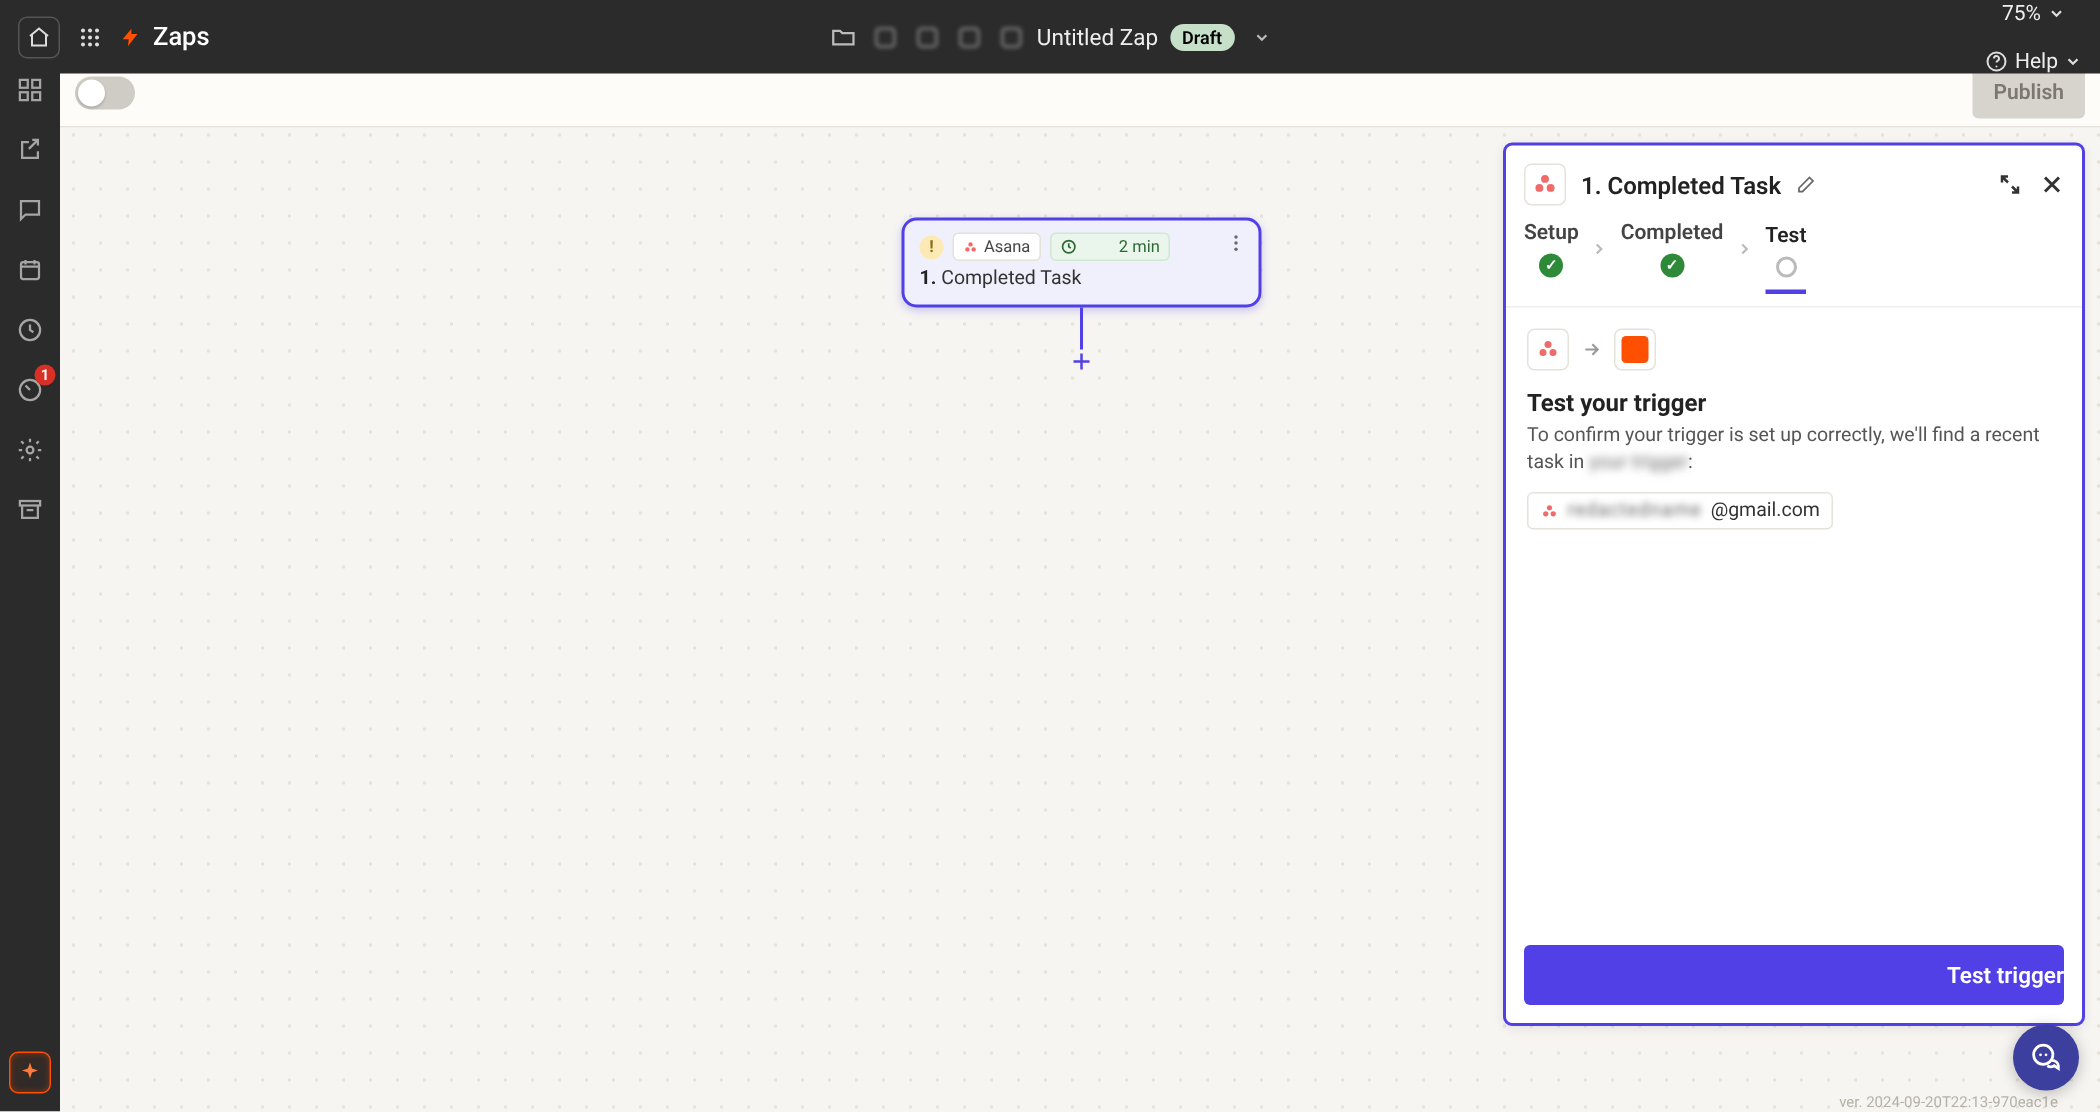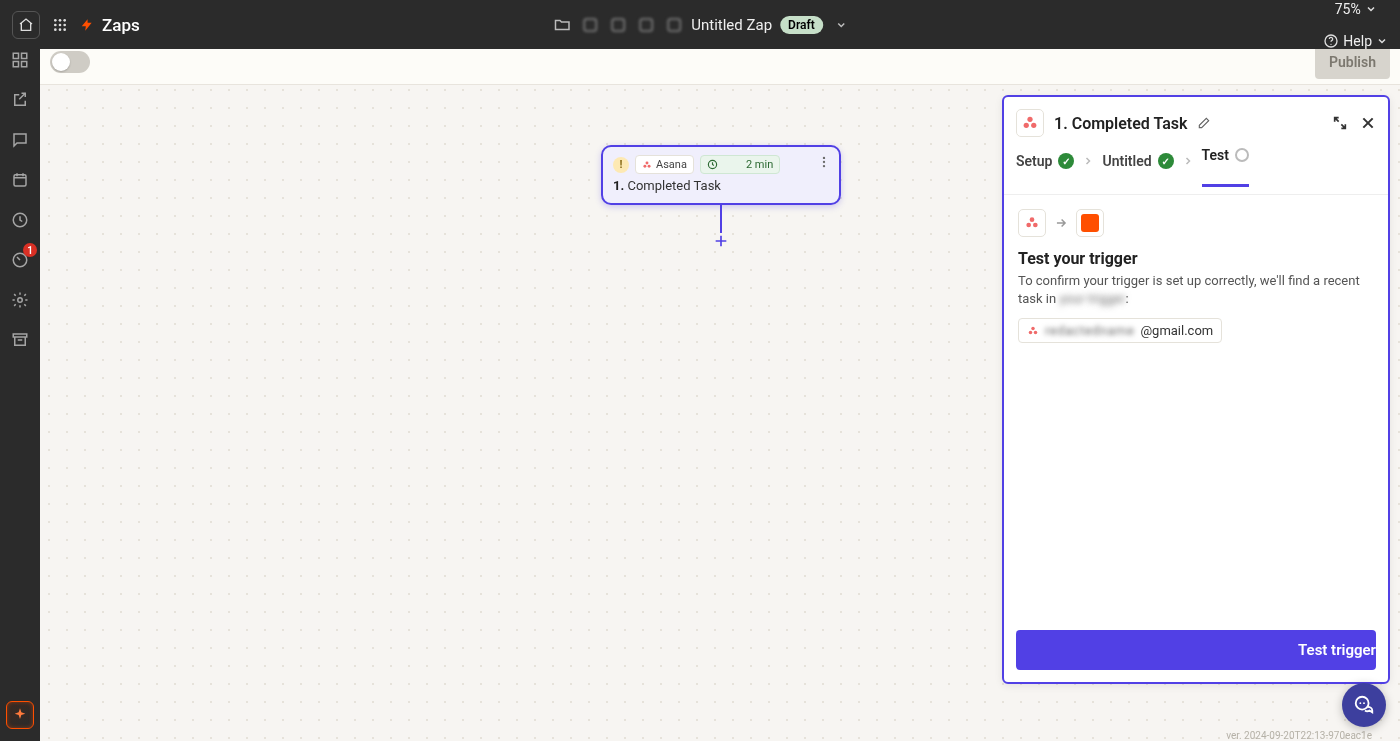--- a/index.html
+++ b/index.html
@@ -62,25 +62,25 @@
   
   .panel { position:absolute; right:10px; top:14px; width:388px; bottom:57px; background:#fff; border:2px solid #5140e5; border-radius:6px; display:flex; flex-direction:column; overflow:hidden; box-shadow:0 2px 8px rgba(0,0,0,.08); }
   .panel-head { display:flex; align-items:center; padding:12px 12px 10px 12px; gap:10px; }
   .app-tile { width:28px; height:28px; border:1px solid #e5e2da; border-radius:5px; display:flex; align-items:center; justify-content:center; background:#fff; }
   .asana-dots { color:#f06a6a; }
   .panel-title { font-weight:600; font-size:16px; color:#222; }
   .panel-head-right { margin-left:auto; display:flex; gap:12px; color:#444; }
   .icon-btn { cursor:pointer; display:flex; align-items:center; }
 
   .steps-row { display:flex; align-items:center; padding:0 12px 8px 12px; gap:8px; font-size:14px; color:#444; border-bottom:1px solid #eee; }
-  .step { display:flex; align-items:center; gap:6px; font-weight:600; padding-bottom:11px; }
+  .step { display:flex; align-items:center; gap:6px; font-weight:600; padding-bottom:11px;flex-direction:column; }
   .step-check { width:16px; height:16px; background:#2d8a39; border-radius:50%; color:#fff; display:flex; align-items:center; justify-content:center; font-size:10px; }
   .step-radio { width:14px; height:14px; border:2px solid #bbb; border-radius:50%; }
   .chev-sep { color:#bbb; display:flex; align-items:center; padding-bottom:11px; }
-  .step-active { border-bottom:3px solid #5140e5; color:#222; margin-bottom:-1px; padding-bottom:21px; }
+  .step-active { border-bottom:3px solid #5140e5; color:#222; margin-bottom:-1px; padding-bottom:8px; }
 
   .panel-body { padding:14px 14px 6px 14px; flex:1 1 auto; overflow:auto; }
   .flow-row { display:flex; align-items:center; gap:8px; margin-bottom:12px; }
   .flow-arrow { color:#999; }
   .zap-square { width:18px; height:18px; background:#ff4f00; border-radius:3px; }
   .test-h { font-weight:700; font-size:16px; color:#222; margin:0 0 4px 0; }
   .test-p { font-size:13px; color:#555; line-height:1.4; margin:0 0 10px 0; }
   .blurred { color:transparent; text-shadow:0 0 6px rgba(0,0,0,.6); }
   .account-chip { display:inline-flex; align-items:center; gap:6px; border:1px solid #e5e2da; border-radius:4px; padding:4px 8px; font-size:13px; color:#333; background:#fff; }
   .acct-blur { color:transparent; text-shadow:0 0 5px rgba(0,0,0,.6); letter-spacing:.5px; }
@@ -315,21 +315,21 @@
       <div class="step">
         <span>Setup</span>
         <span class="step-check">✓</span>
       </div>
       <span class="chev-sep">
           <svg width="12" height="12" viewBox="0 0 24 24" fill="none" stroke="#bbb" stroke-width="3">
             <path d="m9 6 6 6-6 6"></path>
           </svg>
         </span>
       <div class="step">
-        <span>Untitled</span>
+        <span>Completed</span>
         <span class="step-check">✓</span>
       </div>
       <span class="chev-sep">
           <svg width="12" height="12" viewBox="0 0 24 24" fill="none" stroke="#bbb" stroke-width="3">
             <path d="m9 6 6 6-6 6"></path>
           </svg>
         </span>
       <div class="step step-active">
         <span>Test</span>
         <span class="step-radio"></span>

